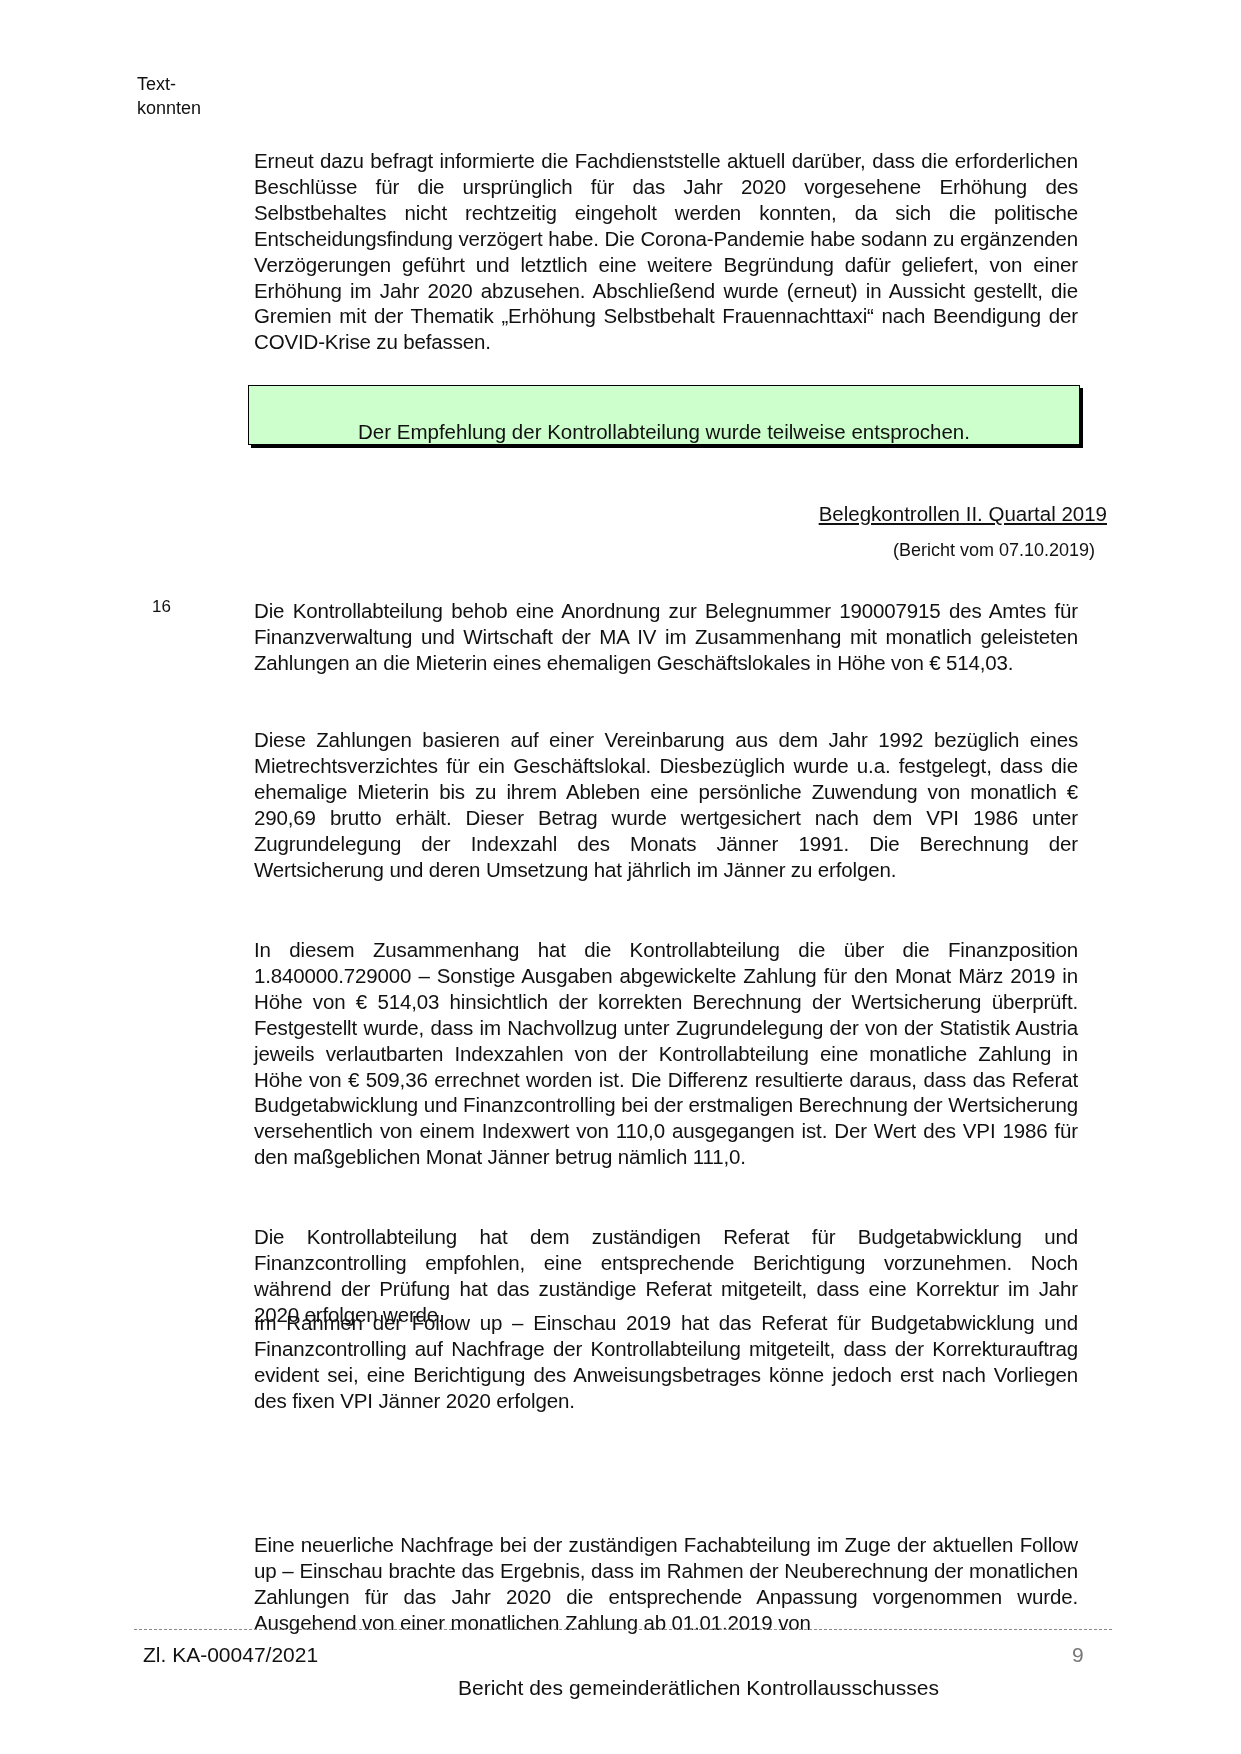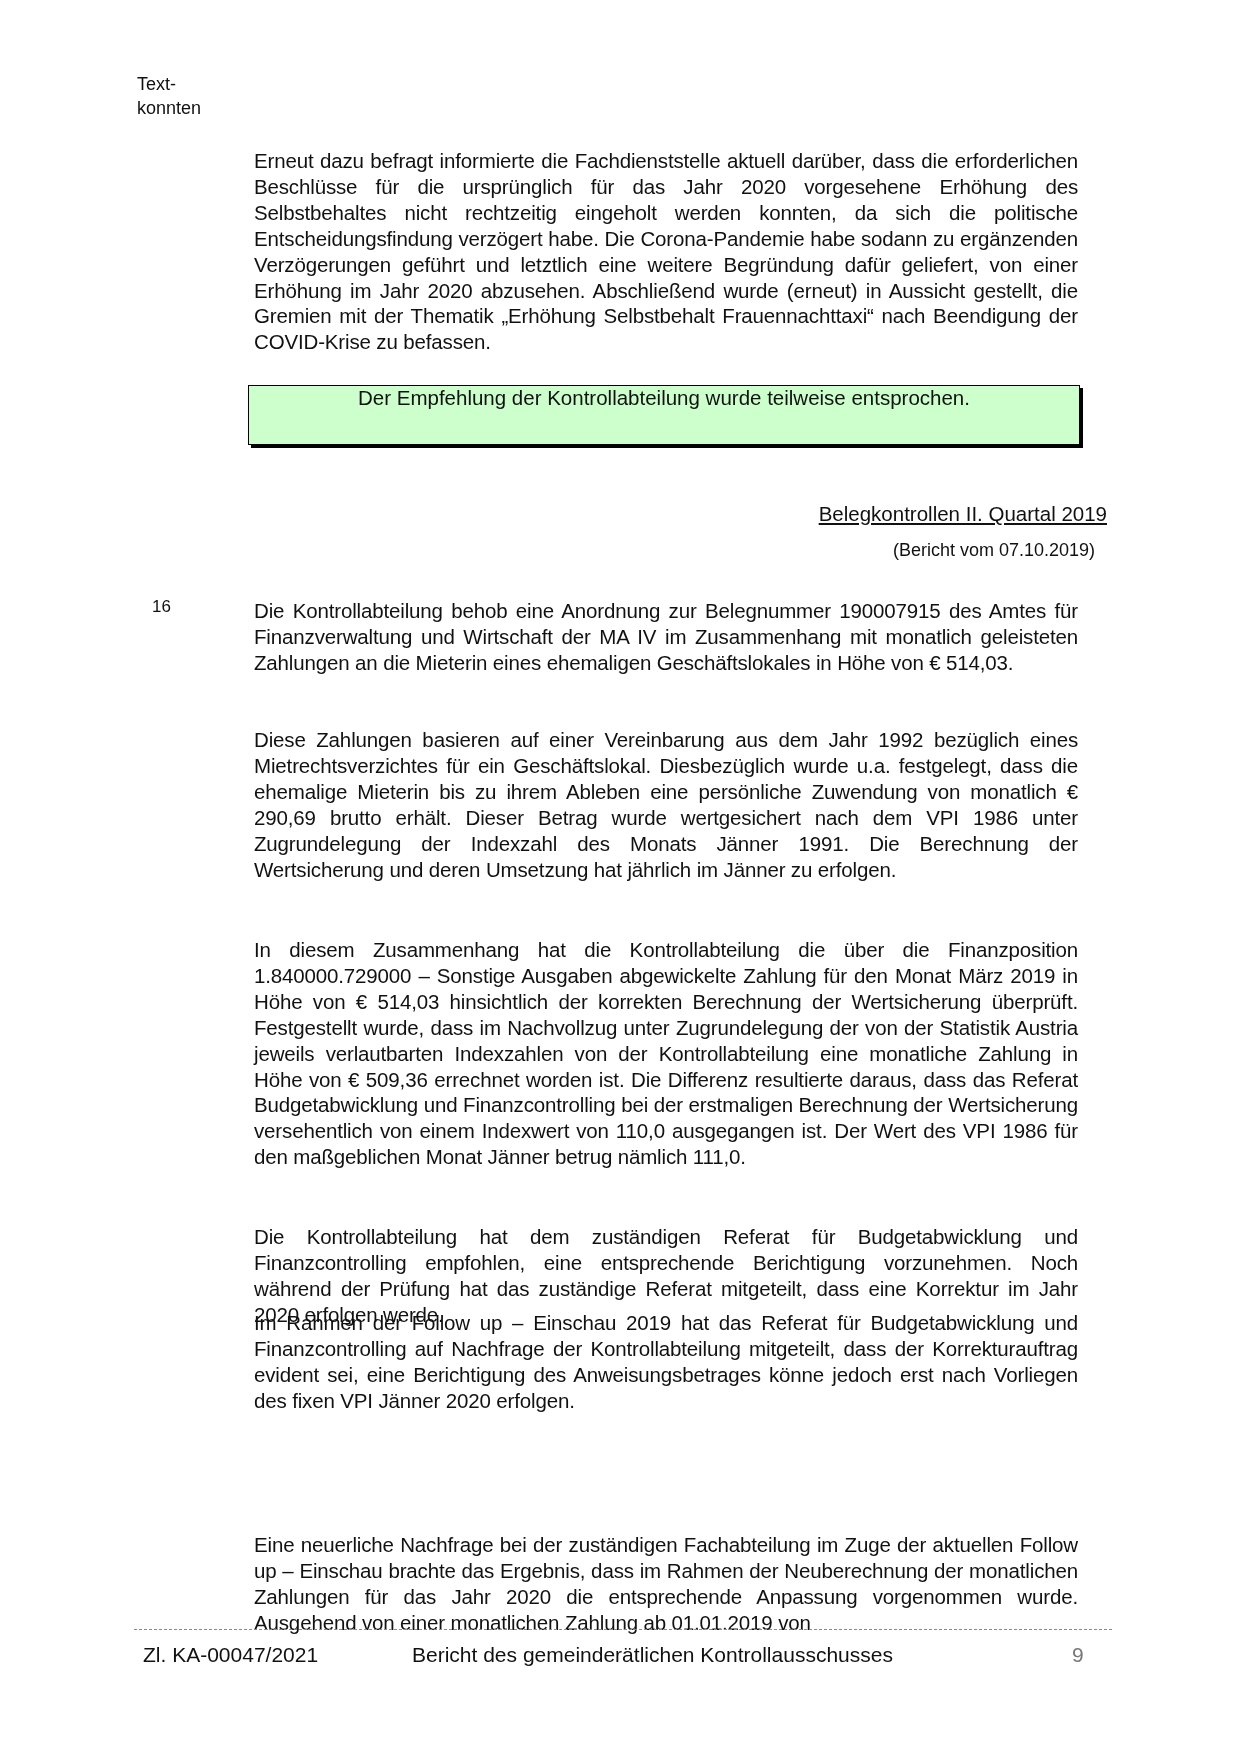--- a/index.html
+++ b/index.html
@@ -16,21 +16,21 @@
       position: absolute; left: 250px; width: 832px;
       font-size: 20.5px; line-height: 25.9px; text-align: justify;
       color: #111;
       letter-spacing: -0.15px;
     }
     .body-col p { margin: 4px; }
     .rec-box {
       position: absolute; left: 248px; top: 385px; width: 830px; height: 58px;
       background: #ccffcc; border: 1.5px solid #000;
       box-shadow: 3px 3px 0 #000;
-      display: flex; align-items: flex-start; justify-content: center;
+      display: flex; align-items: flex-end; justify-content: center;
       font-size: 20.5px; color: #111;
     }
     .section-heading {
       position: absolute; right: 157px; top: 502px;
       font-size: 20.5px; text-decoration: underline; color: #111;
     }
     .section-sub {
       position: absolute; right: 169px; top: 540px;
       font-size: 18px; color: #111;
     }
@@ -39,21 +39,21 @@
       font-size: 17px; color: #111;
     }
     .footer-rule {
       position: absolute; left: 134px; top: 1629px; width: 978px; height: 0;
       border-top: 1.5px dashed #8a8a8a;
     }
     .footer {
       position: absolute; top: 1643px; font-size: 21px; color: #111;
     }
     .footer-left { left: 143px; }
-    .footer-center { left: 412px; }
+    .footer-center { left: 458px; margin-top: 33px; }
     .footer-right { left: 1072px; color: #777; }
   </style>
 </head>
 <body>
 
 <div class="page">
 
   <div class="margin-head">
     <div>Text-</div>
     <div>konnten</div>

